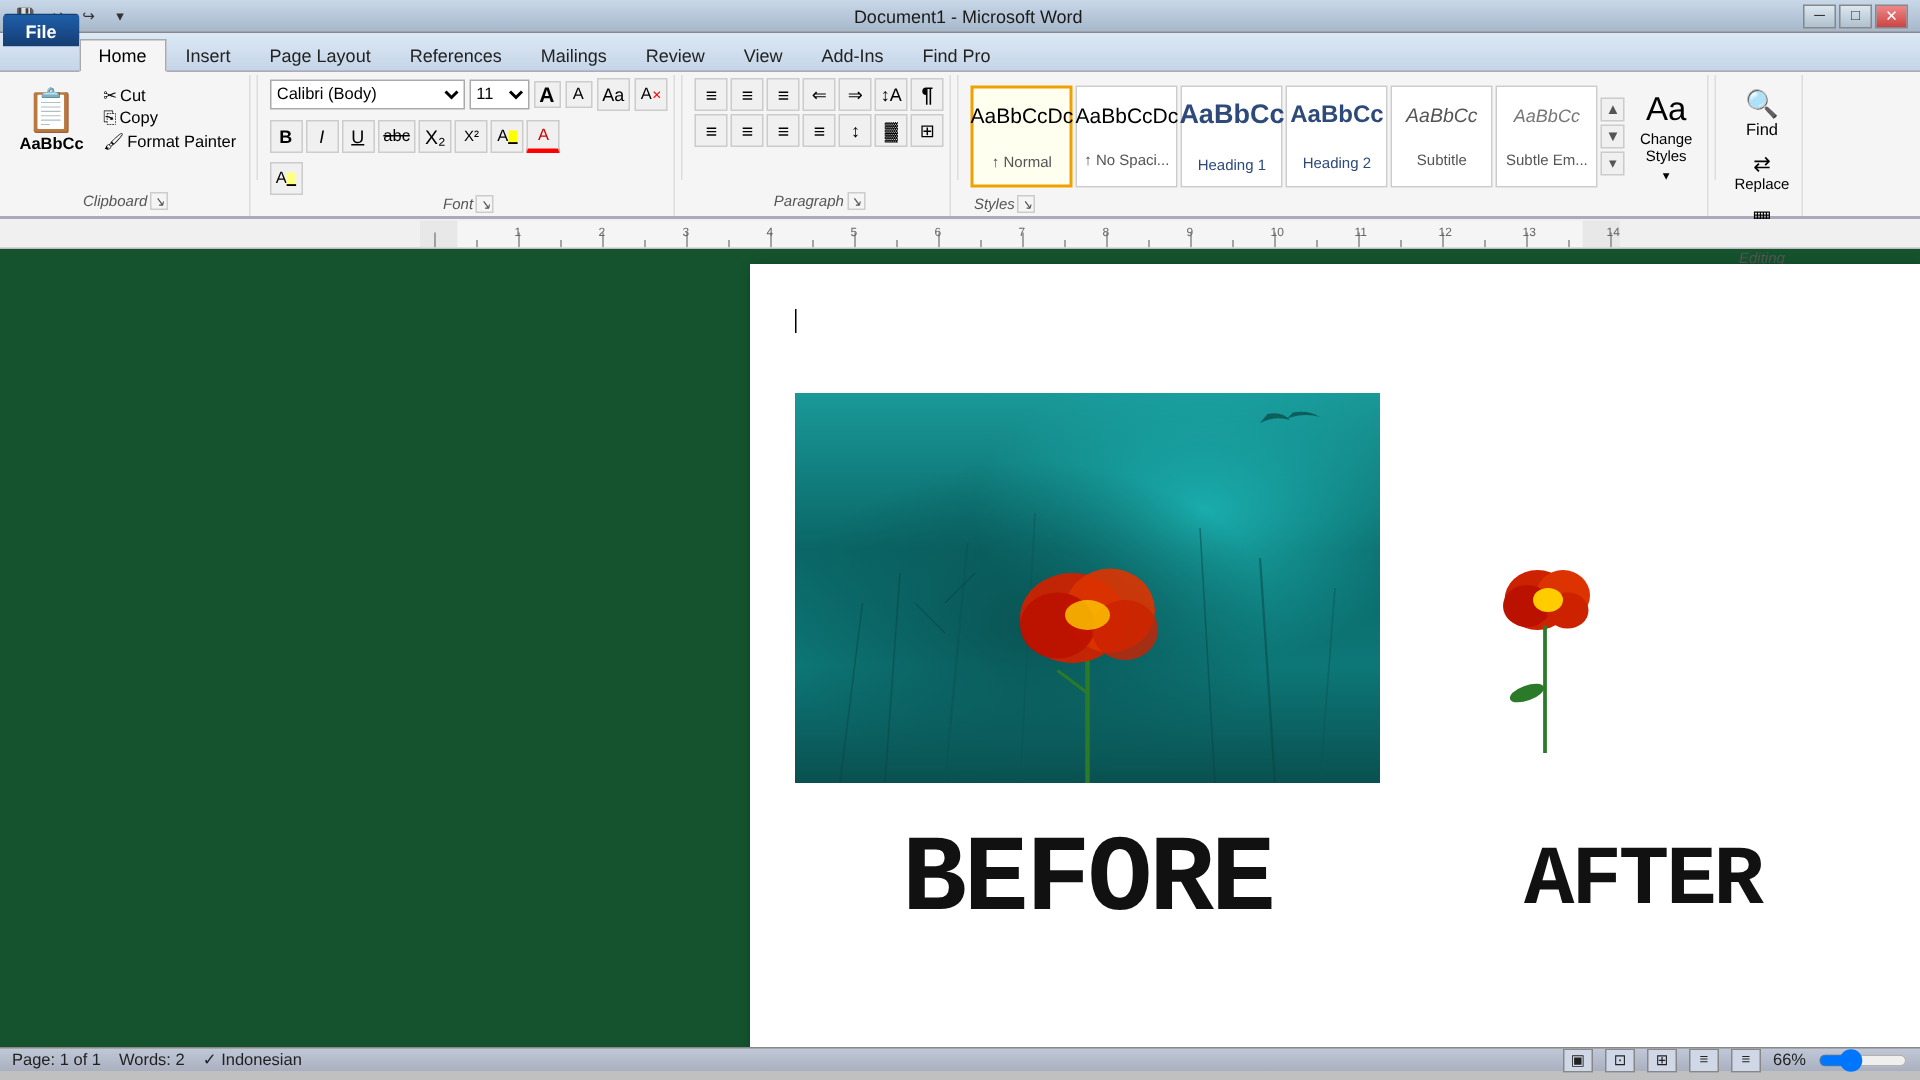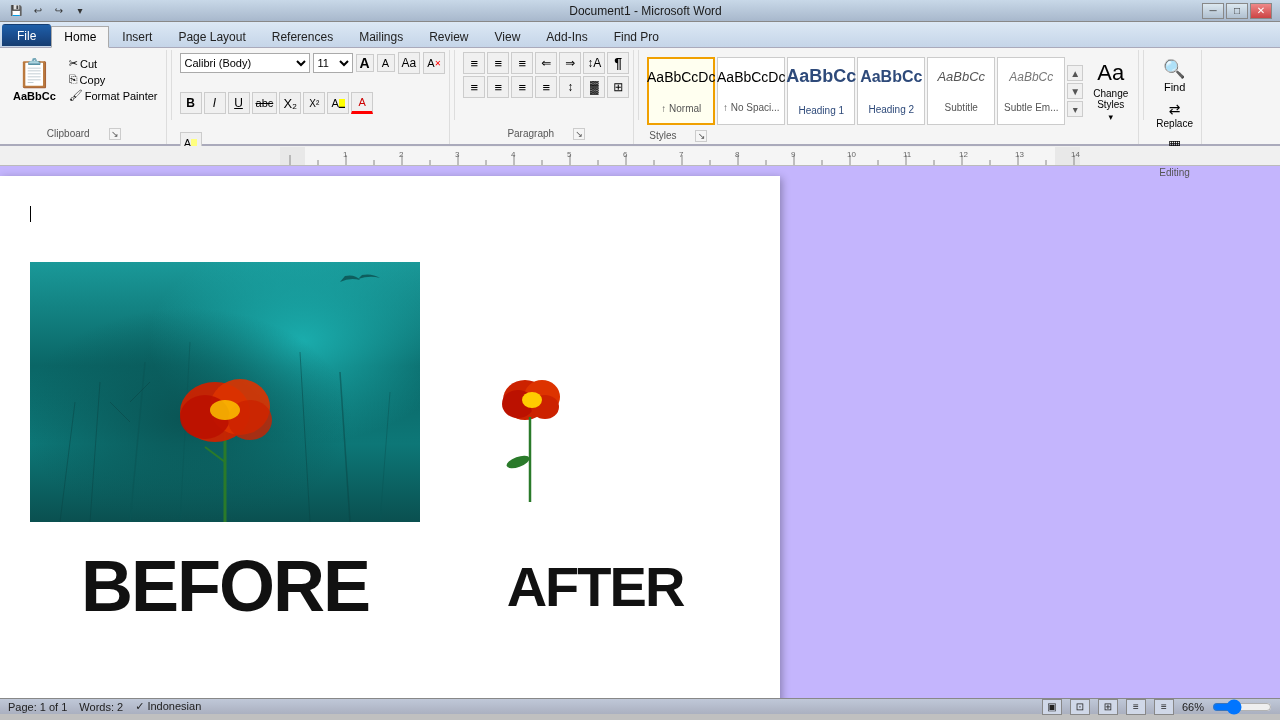--- a/index.html
+++ b/index.html
@@ -77,43 +77,44 @@
       gap: 2px;
     }
     .ribbon-group-label {
       font-size: 10px;
       color: #555;
       text-align: center;
       margin-top: auto;
       padding-bottom: 2px;
       width: 100%;
       display: flex;
-      align-items: flex-start;
+      align-items: center;
       justify-content: center;
-      gap: 19px;
+      gap: 2px;
+      font-style: italic;
     }
 
     
     .clipboard-group { min-width: 80px; }
     .paste-btn {
       display: flex;
       flex-direction: column;
       align-items: center;
       padding: 4px 6px;
       cursor: pointer;
       border: 1px solid transparent;
       border-radius: 2px;
     }
     .paste-icon { font-size: 28px; }
     .paste-label { font-size: 11px; font-weight: bold; }
     .small-btns { display: flex; flex-direction: column; gap: 1px; padding-top: 4px; }
     .small-btn { font-size: 11px; cursor: pointer; padding: 1px 4px; display: flex; align-items: center; gap: 2px; }
 
     
-    .font-row { display: flex; flex-direction: column; gap: 18px; }
+    .font-row { display: flex; flex-direction: column; gap: 6px; }
     .font-row-top { display: flex; gap: 3px; align-items: center; }
     .font-row-mid { display: flex; gap: 2px; align-items: center; }
     .font-row-bot { display: flex; gap: 2px; align-items: center; }
     select.font-name { width: 130px; height: 20px; font-size: 11px; border: 1px solid #aaa; background: white; }
     select.font-size { width: 40px; height: 20px; font-size: 11px; border: 1px solid #aaa; background: white; }
     .font-size-btn { width: 18px; height: 18px; font-size: 12px; border: 1px solid #ccc; background: #f0f0f0; cursor: pointer; display: flex; align-items: center; justify-content: center; }
     .fmt-btn { min-width: 22px; height: 22px; border: 1px solid #ccc; background: #f0f0f0; cursor: pointer; display: flex; align-items: center; justify-content: center; font-size: 12px; padding: 0 3px; }
     .fmt-btn.bold { font-weight: bold; }
     .fmt-btn.italic { font-style: italic; }
     .fmt-btn.underline { text-decoration: underline; }
@@ -166,26 +167,27 @@
       display: flex;
       align-items: center;
       font-size: 9px;
       color: #666;
       letter-spacing: 0;
       width: 100%;
     }
 
     
     #doc-area {
-      background: #c4b5fd;
+      background: #14532d;
       height: calc(720px - 22px - 26px - 98px - 20px - 22px);
       overflow-y: auto;
       display: flex;
-      justify-content: flex-start;
+      justify-content: flex-end;
       padding: 10px 0;
+      font-family: Liberation Mono, monospace;
     }
 
     #document {
       background: white;
       width: 780px;
       min-height: 600px;
       padding: 30px 30px 30px 30px;
       box-shadow: 2px 2px 8px rgba(0,0,0,0.3);
       position: relative;
     }
@@ -289,24 +291,24 @@
     }
 
     .ribbon-group-label .expand-btn { font-size: 9px; cursor: pointer; border: 1px solid #ccc; width: 12px; height: 12px; display: flex; align-items: center; justify-content: center; background: #f5f5f5; }
 
     .nospacing-preview { font-size: 14px; line-height: 1; }
 
     
     .file-tab {
       background: linear-gradient(to bottom, #1e5fa8 0%, #1a4d8f 50%, #153d70 100%);
       color: white !important;
-      font-weight: normal;
+      font-weight: bold;
       padding: 4px 14px;
       border-radius: 3px 3px 0 0;
-      margin-bottom: 1px;
+      margin-bottom: 16px;
     }
   </style>
 </head>
 <body>
 
 <div id="title-bar">
   <div class="quick-access">
     <span class="qa-btn">💾</span>
     <span class="qa-btn">↩</span>
     <span class="qa-btn">↪</span>

